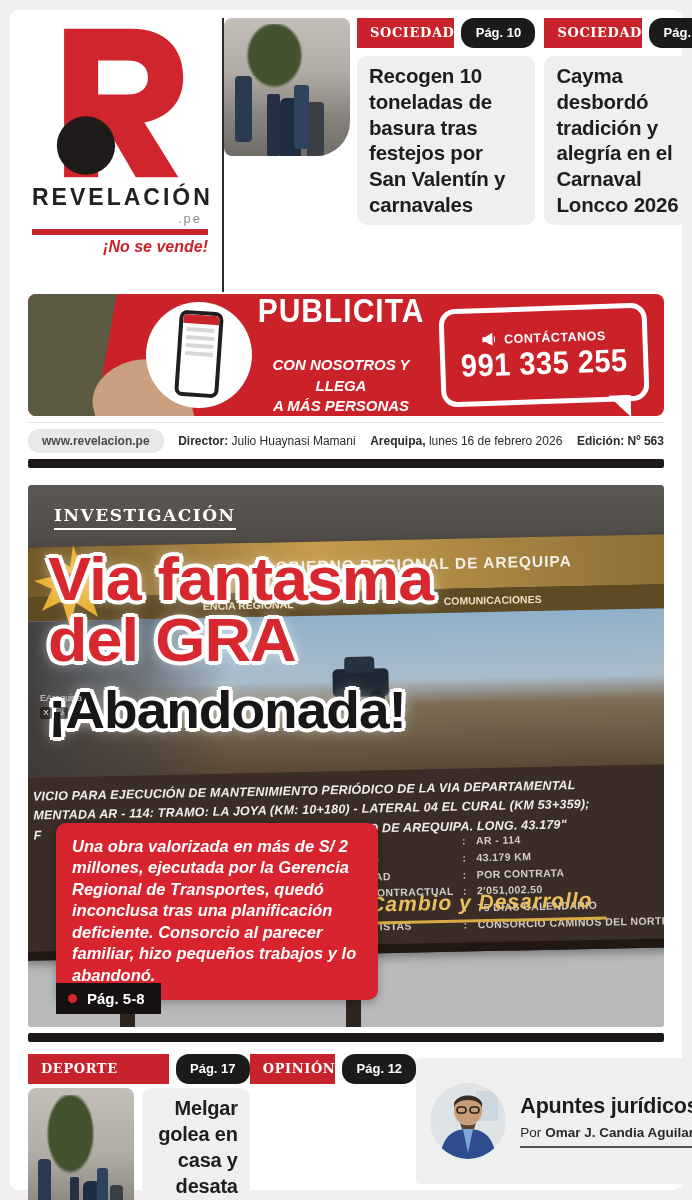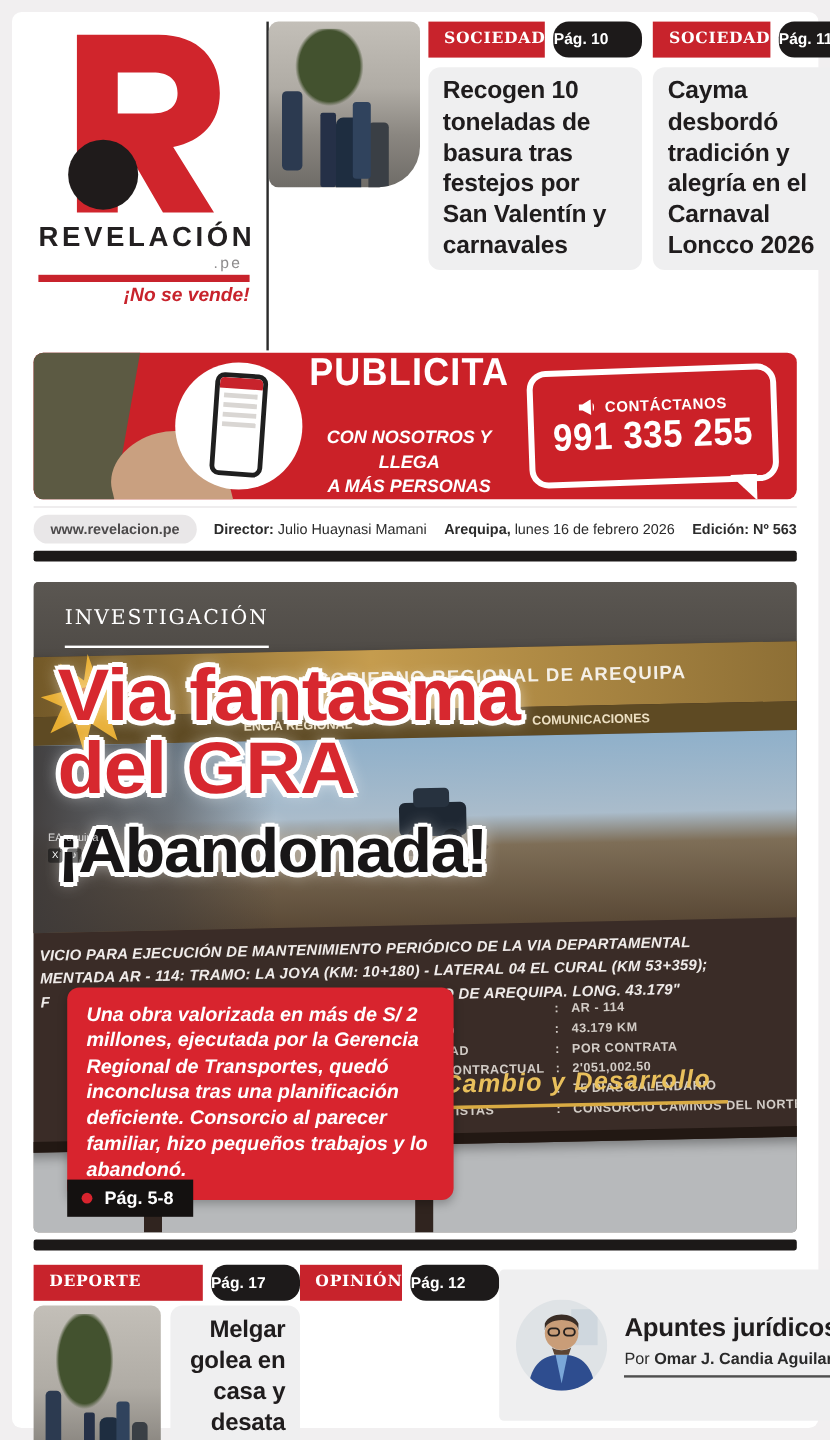--- a/index.html
+++ b/index.html
@@ -22,21 +22,21 @@
   .brand-name{font-size:23px;font-weight:bold;letter-spacing:3px;color:#232021;margin-top:2px;text-align:center;}
   .brand-tld{font-size:13px;color:#8d8b8c;align-self:flex-end;margin:0 6px 3px 0;letter-spacing:2px;}
   .brand-bar{height:6px;background:#c8232c;width:100%;}
   .brand-slogan{font-size:16px;font-weight:bold;font-style:italic;color:#c8232c;align-self:flex-end;margin-top:3px;}
 
   .top-stories{flex:1;display:flex;flex-direction:row;gap:9px;}
   .tag-row{display:flex;gap:7px;height:30px;flex:none;}
   .tag-red{flex:1;background:#c8232c;color:#fff;font-family:"DejaVu Serif",serif;
     font-weight:bold;font-size:13px;letter-spacing:.6px;line-height:30px;padding-left:13px;}
   .tag-page{width:74px;background:#1d1a1a;color:#fff;font-weight:bold;font-size:13px;
-    line-height:30px;border-radius:13px;}
+    line-height:30px;text-align:center;border-radius:13px;}
   .headline-box{background:#efeff0;border-radius:10px;padding:7px 12px;
     font-size:20.5px;font-weight:bold;line-height:1.26;color:#1f1c1d;letter-spacing:-.2px;}
 
   .story1{display:flex;gap:7px;height:138px;}
   .photo-plaza{width:126px;border-radius:8px 8px 34px 8px;position:relative;overflow:hidden;flex:none;
     background:linear-gradient(180deg,#c3bfb8 0,#b0aca5 40%,#8b8781 68%,#6f6c67 100%);}
   .photo-plaza::before{content:"";position:absolute;left:14%;top:4%;width:52%;height:50%;
     background:radial-gradient(ellipse at 50% 45%,#43522f 0 55%,rgba(67,82,47,0) 62%);}
   .photo-plaza::after{content:"";position:absolute;left:9%;bottom:10%;width:13%;height:48%;
     background:#2c3a50;border-radius:4px;
@@ -116,21 +116,21 @@
   .desc3{display:flex;}
   .desc3 .d3r{margin-left:310px;}
   .specs{position:absolute;left:338px;top:294px;color:#d2ccc6;font-weight:bold;
     font-size:10.5px;line-height:1.6;letter-spacing:.4px;}
   .spec-label{display:inline-block;min-width:106px;}
   .spec-colon{display:inline-block;width:14px;}
   .bb-slogan{position:absolute;left:344px;top:352px;color:#e9c05c;font-style:italic;
     font-weight:bold;font-size:21px;letter-spacing:1px;border-bottom:3px solid #d9ab43;
     padding:0 14px 5px 6px;}
   .inv-label{position:absolute;top:20px;left:26px;color:#fff;font-family:"DejaVu Serif",serif;
-    font-weight:normal;font-size:17px;letter-spacing:1.5px;padding-bottom:13px;
+    font-weight:bold;font-size:17px;letter-spacing:1.5px;padding-bottom:3px;
     border-bottom:2.5px solid #fff;}
   .headline{position:absolute;top:64px;left:20px;transform-origin:left top;}
   .hl{font-weight:bold;letter-spacing:-1px;transform:scaleX(1.06);transform-origin:left;
     text-shadow:-3px -3px 0 #fff,3px -3px 0 #fff,-3px 3px 0 #fff,3px 3px 0 #fff,
       -4px 0 0 #fff,4px 0 0 #fff,0 -4px 0 #fff,0 4px 0 #fff,0 0 14px rgba(255,255,255,.85);}
   .hl-red{color:#d7282f;font-size:61px;line-height:1.0;}
   .hl-black{color:#181617;font-size:52px;line-height:1.05;margin-top:12px;}
   .starburst{position:absolute;left:6px;top:58px;opacity:.95;}
   .watermark{position:absolute;left:12px;top:208px;color:rgba(255,255,255,.78);font-size:9px;font-weight:normal;}
   .wm-icons{display:flex;gap:4px;margin-top:4px;}

